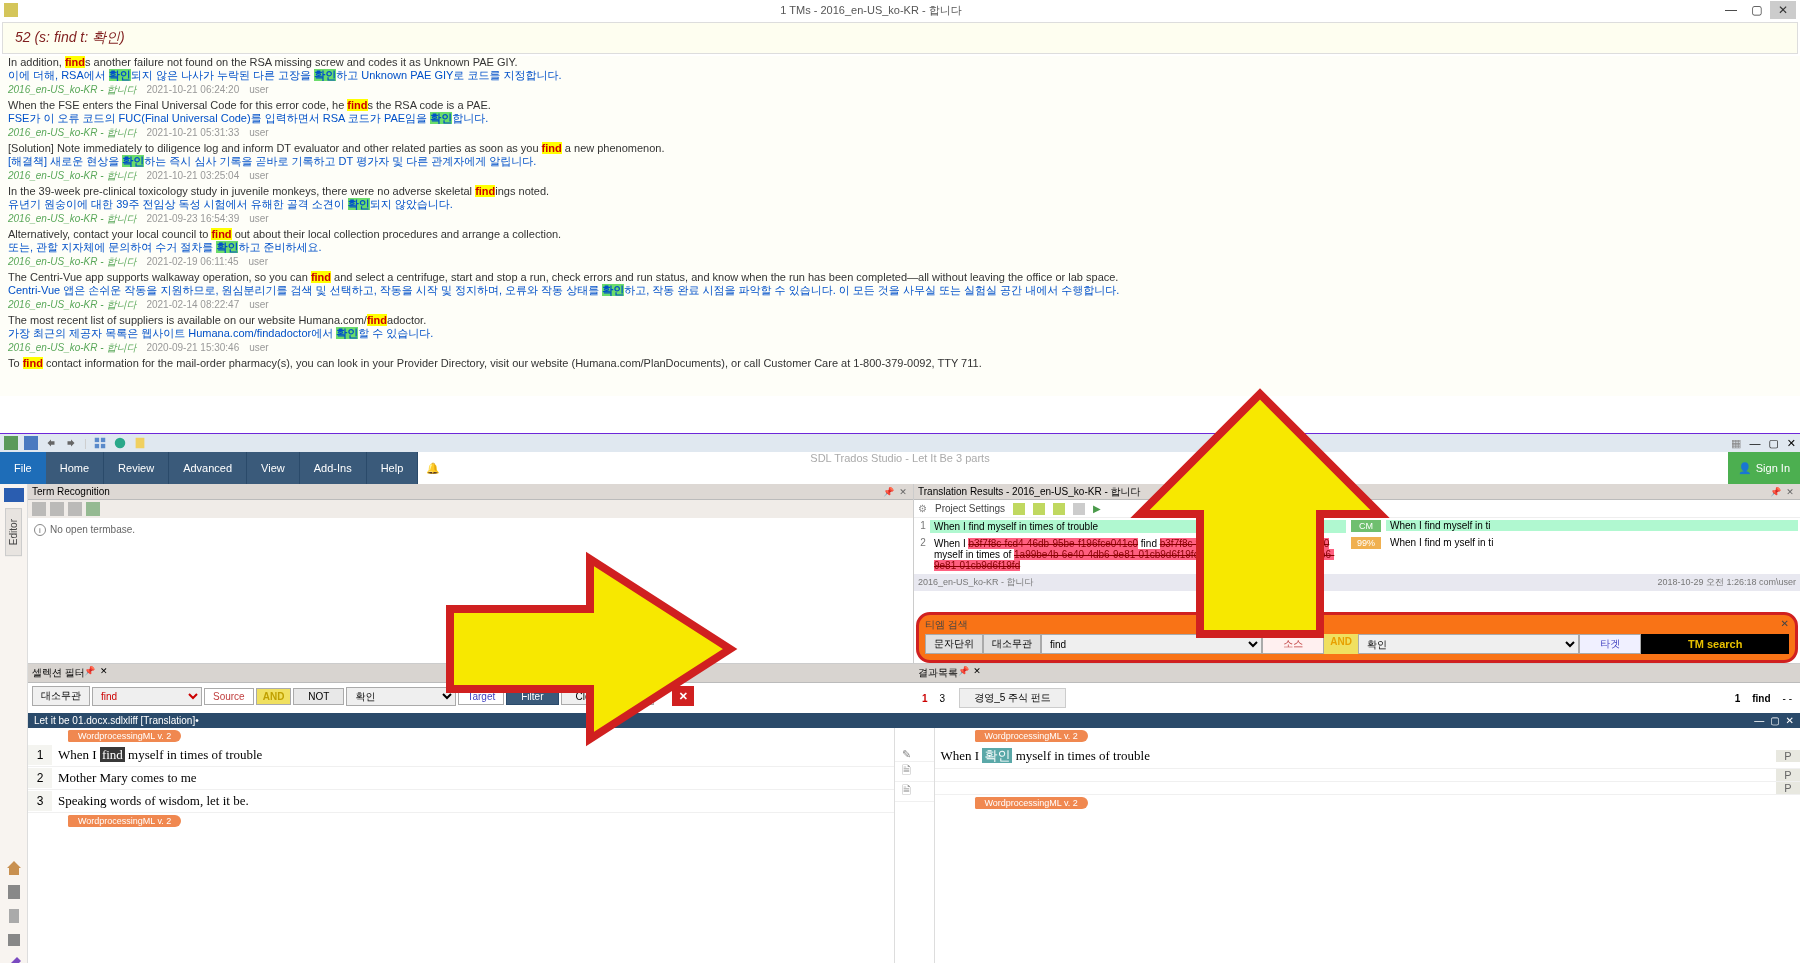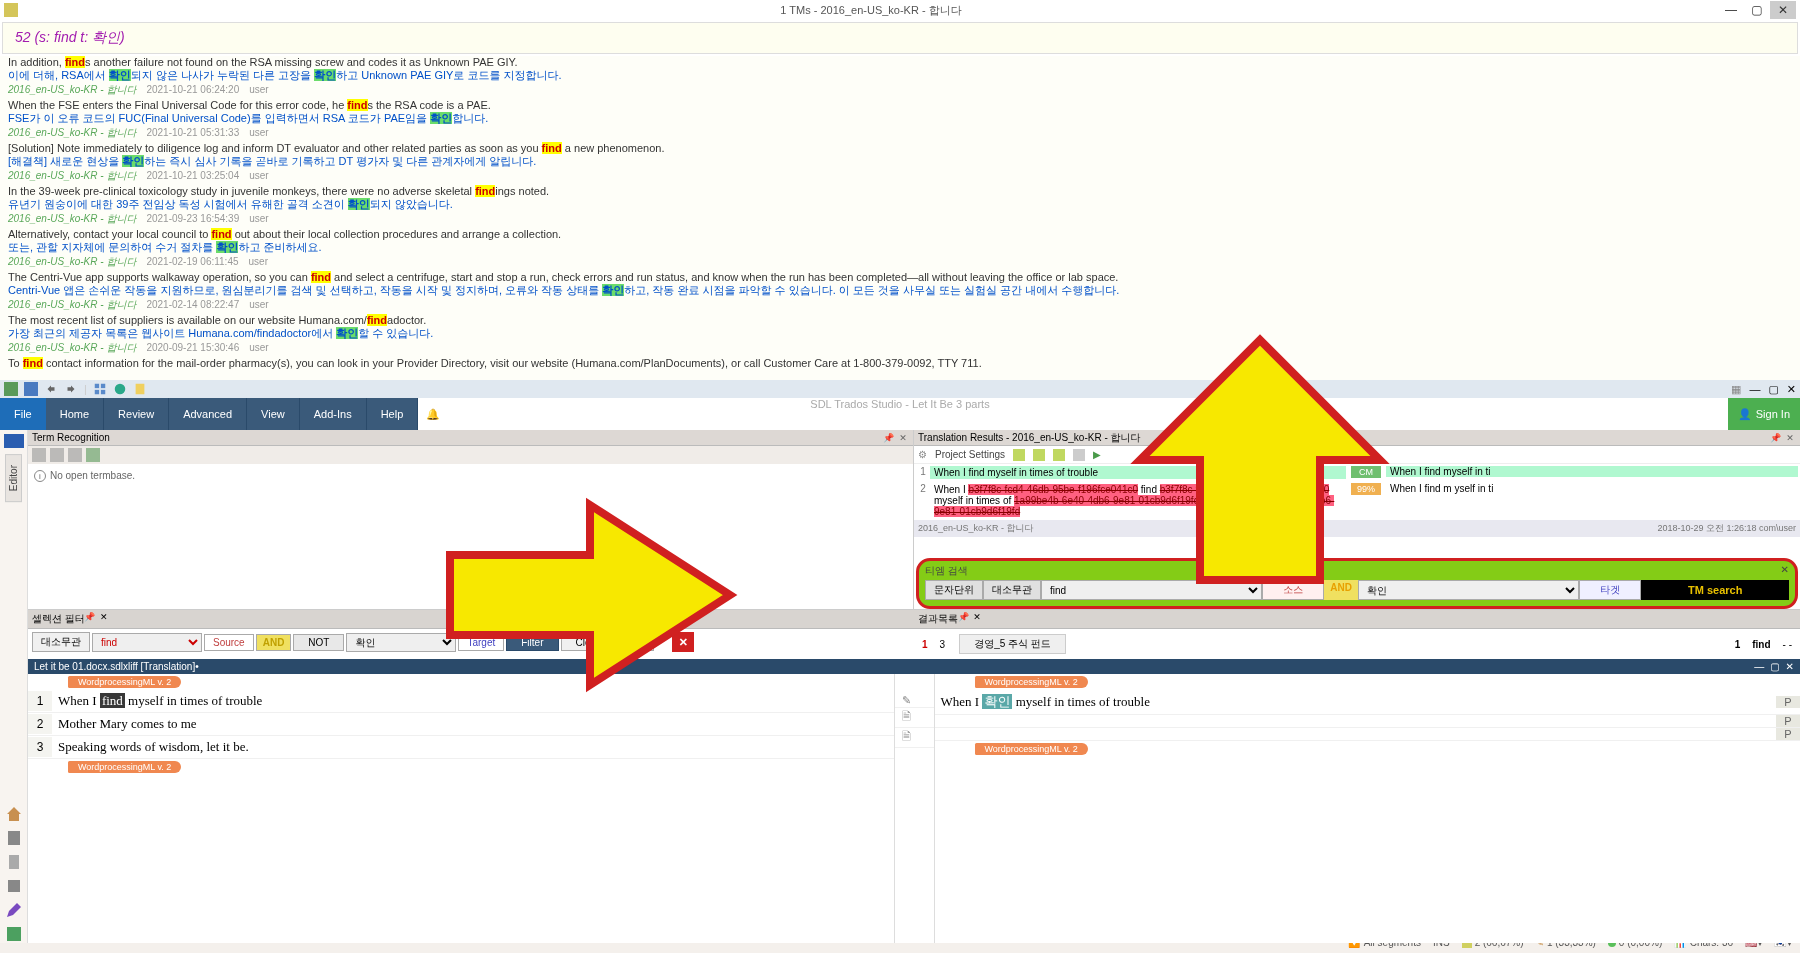--- a/index.html
+++ b/index.html
@@ -1,26 +1,26 @@
 <!DOCTYPE html>
 <html><head>
 <meta charset="utf-8">
 <style>
 * { box-sizing: border-box; margin: 0; padding: 0; }
 body { font-family: Arial, sans-serif; font-size: 11px; background: #fff; overflow: hidden; }
 
 
-.tm-window { width: 100%; height: 380px; background: #fff; border-bottom: 1px solid #6d28d9; }
+.tm-window { width: 100%; height: 434px; background: #fff; border-bottom: 1px solid #6d28d9; }
 .tm-titlebar { height: 20px; background: #fff; display: flex; align-items: center; padding: 0 4px; font-size: 11px; color: #555; }
 .tm-titlebar .icon { width: 14px; height: 14px; background: #d4c55a; margin-right: 6px; }
 .tm-titlebar .title { flex: 1; text-align: center; }
 .tm-titlebar .winbtns { display: flex; gap: 0; }
 .tm-titlebar .winbtn { width: 26px; height: 18px; display: flex; align-items: center; justify-content: center; font-size: 12px; color: #333; }
 .tm-titlebar .winbtn.close { background: #ccc; }
-.tm-search-header { padding: 6px 12px; font-size: 14px; color: #a21caf; border: 1px solid #ddd; margin: 2px; font-style: italic; background: #fefef0; }
+.tm-search-header { padding: 6px 12px; font-size: 14px; color: #7f1d1d; border: 1px solid #ddd; margin: 2px; font-style: italic; background: #fefef0; }
 .tm-results { padding: 0 8px; background: #fefef8; height: 340px; overflow: hidden; position: relative; }
 .tm-result { margin-bottom: 2px; font-size: 11px; }
 .tm-result .src { color: #333; }
 .tm-result .tgt { color: #0050c8; }
 .tm-result .meta { color: #5aa85a; font-style: italic; font-size: 10px; }
 .tm-result .meta2 { color: #999; font-size: 10px; margin-left: 10px; }
 .hl-y { background: #ffff00; color: #c00; font-weight: bold; }
 .hl-g { background: #6bdc6b; font-weight: bold; }
 
 
@@ -61,21 +61,21 @@
 .tr-row .src-col { flex: 1; padding: 1px 4px; }
 .tr-row .src-col.cm-bg { background: #b0f8d0; }
 .tr-row .match-col { width: 40px; text-align: center; }
 .tr-row .tgt-col { flex: 1; padding-left: 4px; }
 .tr-row .tgt-col.cm-bg { background: #b0f8d0; }
 .cm-badge { background: #6fbf6f; color: #fff; padding: 1px 8px; font-size: 9px; }
 .pct-badge { background: #f0b050; color: #fff; padding: 1px 6px; font-size: 9px; }
 .diff-del { background: #ff6080; text-decoration: line-through; color: #800; }
 .tr-meta { padding: 2px 4px; font-size: 9px; color: #777; background: #e8e8f0; display: flex; }
 
-.tm-search-box { border: 3px solid #d02020; border-radius: 14px; padding: 3px 6px 6px 6px; margin: 0 2px; background: #84cc16; }
+.tm-search-box { border: 3px solid #d02020; border-radius: 14px; padding: 3px 6px 6px 6px; margin: 0 2px; background: #f97316; }
 .tm-search-title { font-size: 10px; color: #444; display: flex; }
 .tm-search-title .spacer { flex: 1; }
 .tm-search-row { display: flex; gap: 0; margin-top: 2px; }
 .tms-btn { border: 1px solid #aaa; padding: 2px 8px; font-size: 10px; background: #f8f8f8; }
 .tms-btn.word { background: #e0e0e0; }
 .tms-btn.case { background: #e0e0e0; }
 .tms-input { border: 1px solid #aaa; padding: 2px 4px; font-size: 10px; flex: 1; }
 .tms-src { background: #fff0f0; color: #c04040; border: 1px solid #aaa; padding: 2px 20px; font-size: 10px; }
 .tms-and { background: #f0e060; color: #e8a000; padding: 2px 6px; font-size: 10px; font-weight: bold; }
 .tms-tgt { background: #f0f0ff; color: #4040c0; border: 1px solid #aaa; padding: 2px 20px; font-size: 10px; }

